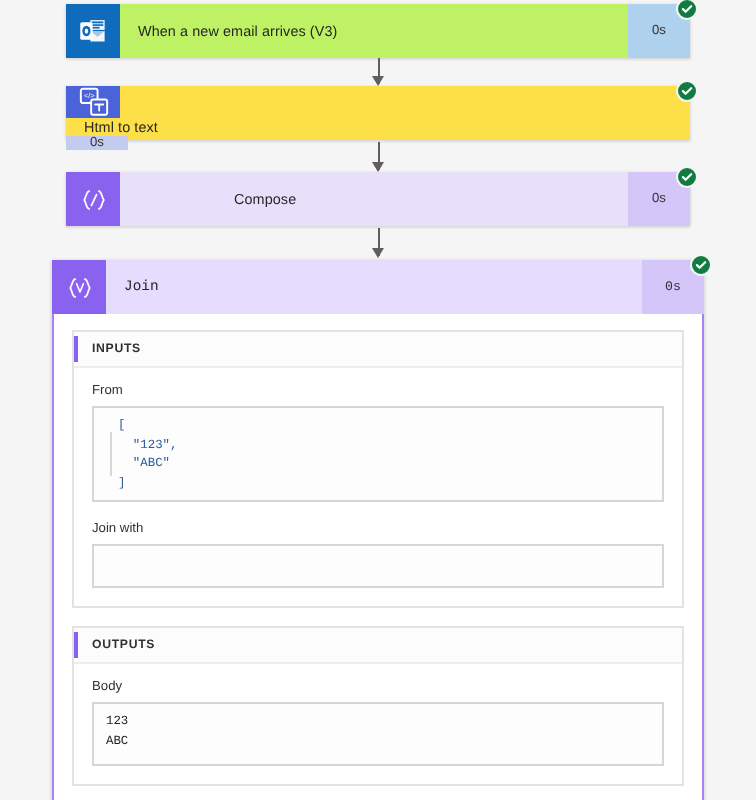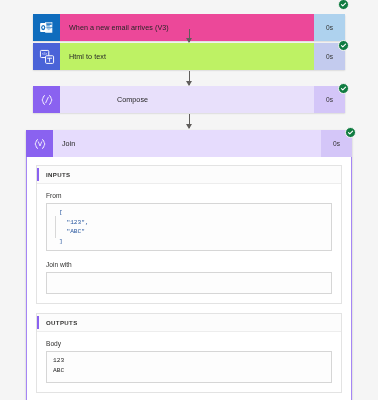--- a/index.html
+++ b/index.html
@@ -52,25 +52,25 @@
     width: 31px;
     min-width: 31px;
     display: flex;
     align-items: center;
     justify-content: center;
     font-size: 6.6px;
     color: #323130;
   }
 
   
-  .card-email            { top: 14px;  background: #ec4899; }
+  .card-email            { top: 2px;  background: #bef264; }
   .card-email .icon-box  { background: #0f6cbd; }
   .card-email .dur       { background: #aed2ee; }
 
-  .card-html            { top: 43px; background: #bef264; }
+  .card-html            { top: 43px; background: #fde047; flex-direction: column; }
   .card-html .icon-box  { background: #4a63d8; }
   .card-html .dur       { background: #c3cbee; }
 
   .card-compose            { top: 86px; background: #e8e0fb; gap: 48px; }
   .card-compose .icon-box  { background: #8a62f0; }
   .card-compose .dur       { background: #d4c6f8; }
 
   
   .badge {
     position: absolute;
@@ -119,20 +119,21 @@
     width: 326px;
     background: #ffffff;
     box-shadow: 0 0.6px 2px rgba(0,0,0,0.2);
   }
   #join-header {
     position: relative;
     height: 27px;
     display: flex;
     align-items: stretch;
     background: #e6dcfd;
+    font-family: Liberation Mono, monospace;
   }
   #join-header .icon-box {
     width: 27px;
     min-width: 27px;
     background: #8a62f0;
     display: flex;
     align-items: center;
     justify-content: center;
   }
   #join-header .title {

